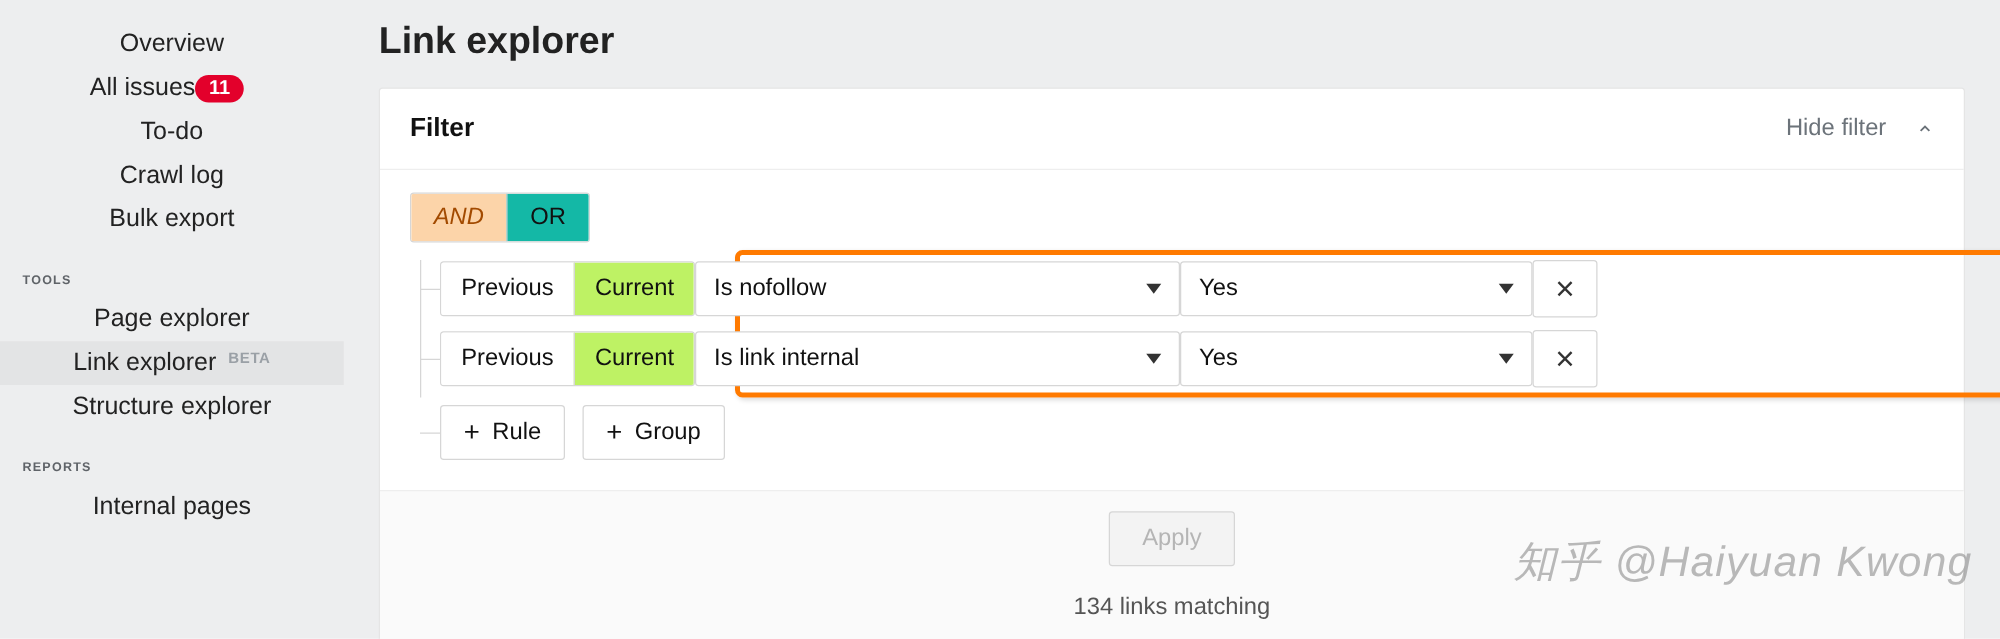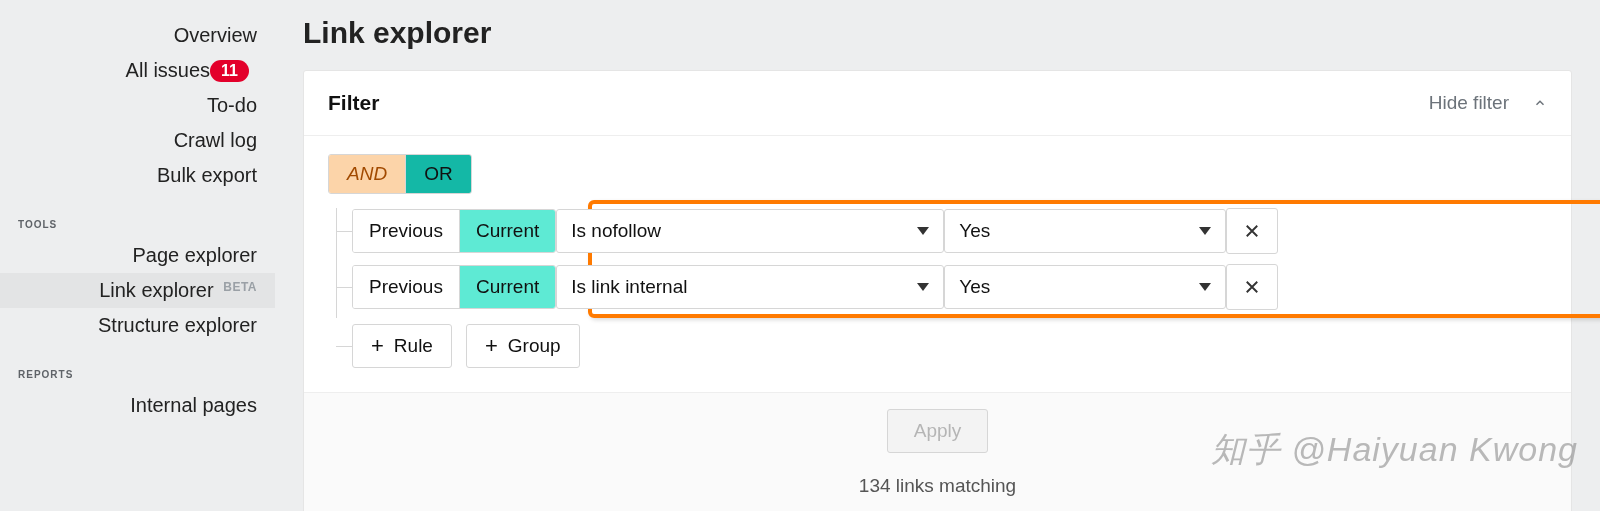--- a/index.html
+++ b/index.html
@@ -13,21 +13,21 @@
     overflow:hidden;
     position:relative;
   }
   .layout { display:flex; height:100%; }
   
   .sidebar {
     width:275px;
     padding:18px 0 0 0;
   }
   .nav-item {
-    display:flex; align-items:center; justify-content:flex-end;
+    display:flex; align-items:center; justify-content:center;
     padding:6px 18px 6px 18px;
     font-size:20px; color:#222;
     cursor:pointer;
   }
   .nav-item.active {
     background:#e3e4e5;
   }
   .nav-label {}
   .badge-red {
     background:#e3002b;
@@ -133,21 +133,21 @@
     border:1px solid #d6d6d6;
     border-radius:3px;
     overflow:hidden;
   }
   .seg-btn {
     padding:10px 16px;
     font-size:19px;
     background:#fff;
     cursor:pointer;
   }
-  .seg-btn.sel { background:#5eead4; }
+  .seg-btn.sel { background:#bef264; }
   .seg-btn + .seg-btn { border-left:1px solid #d6d6d6; }
   .dropdown {
     display:flex; align-items:center; justify-content:space-between;
     border:1px solid #d6d6d6;
     background:#fff;
     border-radius:3px;
     padding:10px 14px;
     font-size:19px;
     cursor:pointer;
   }

